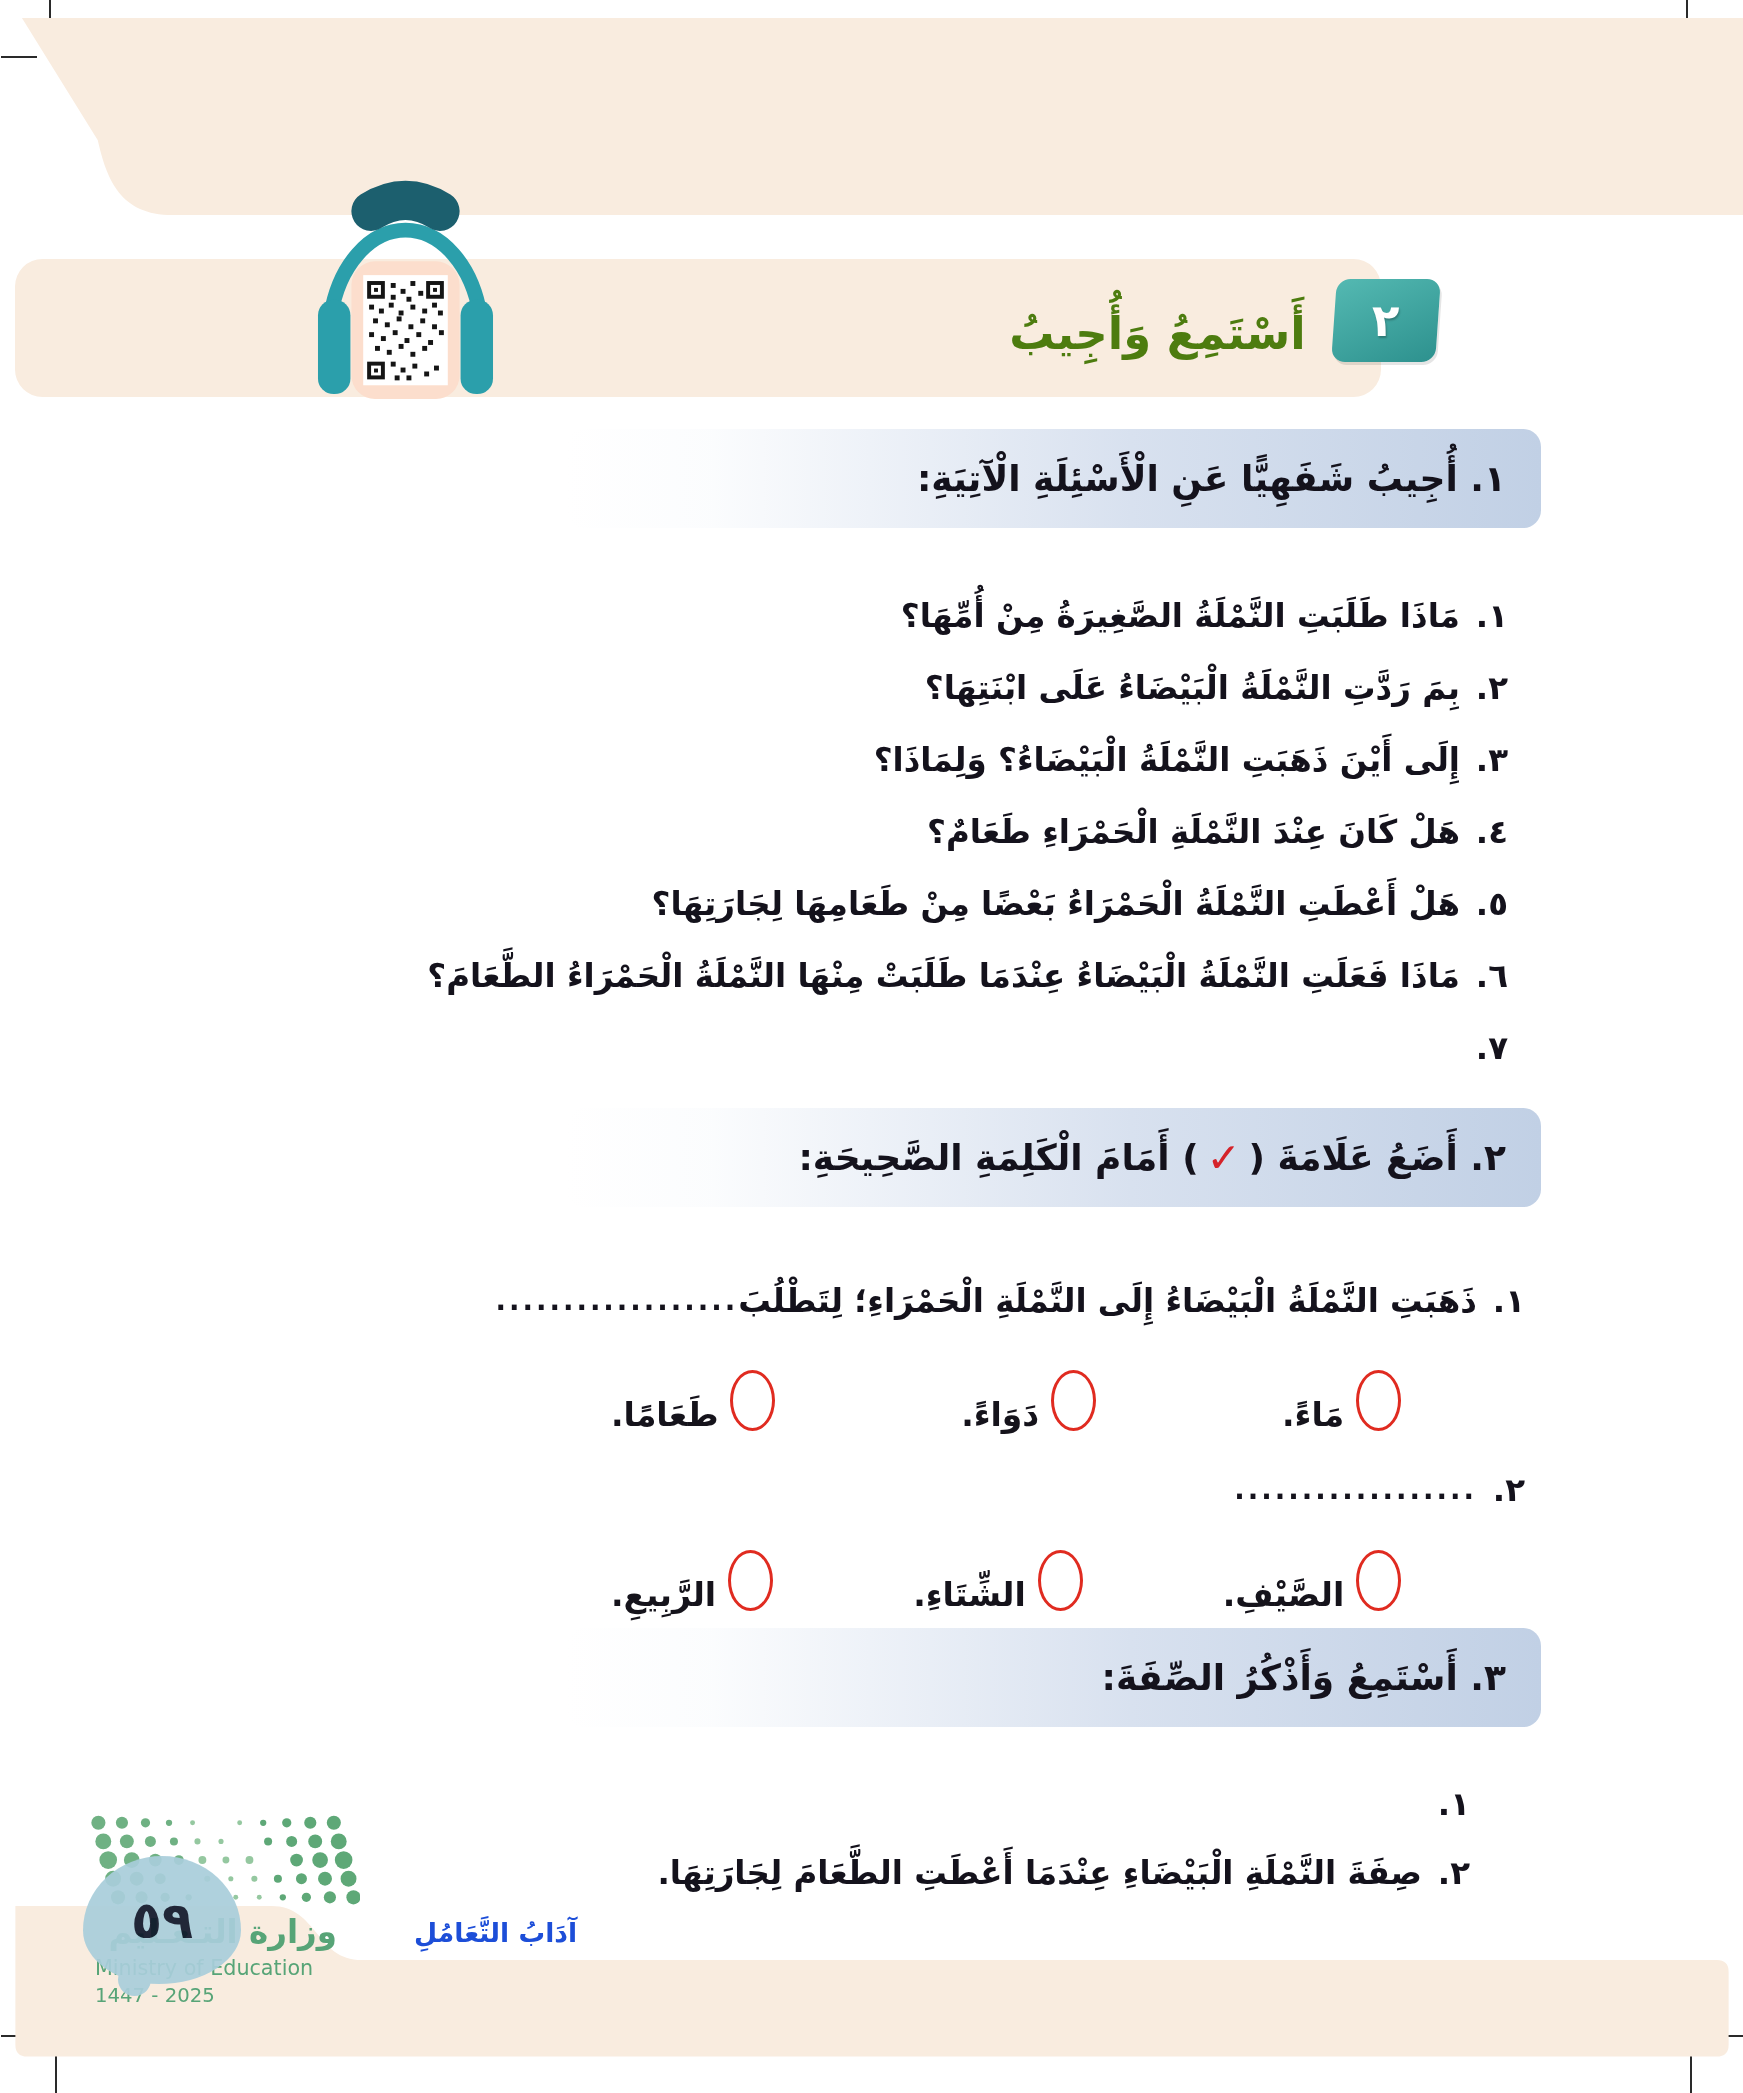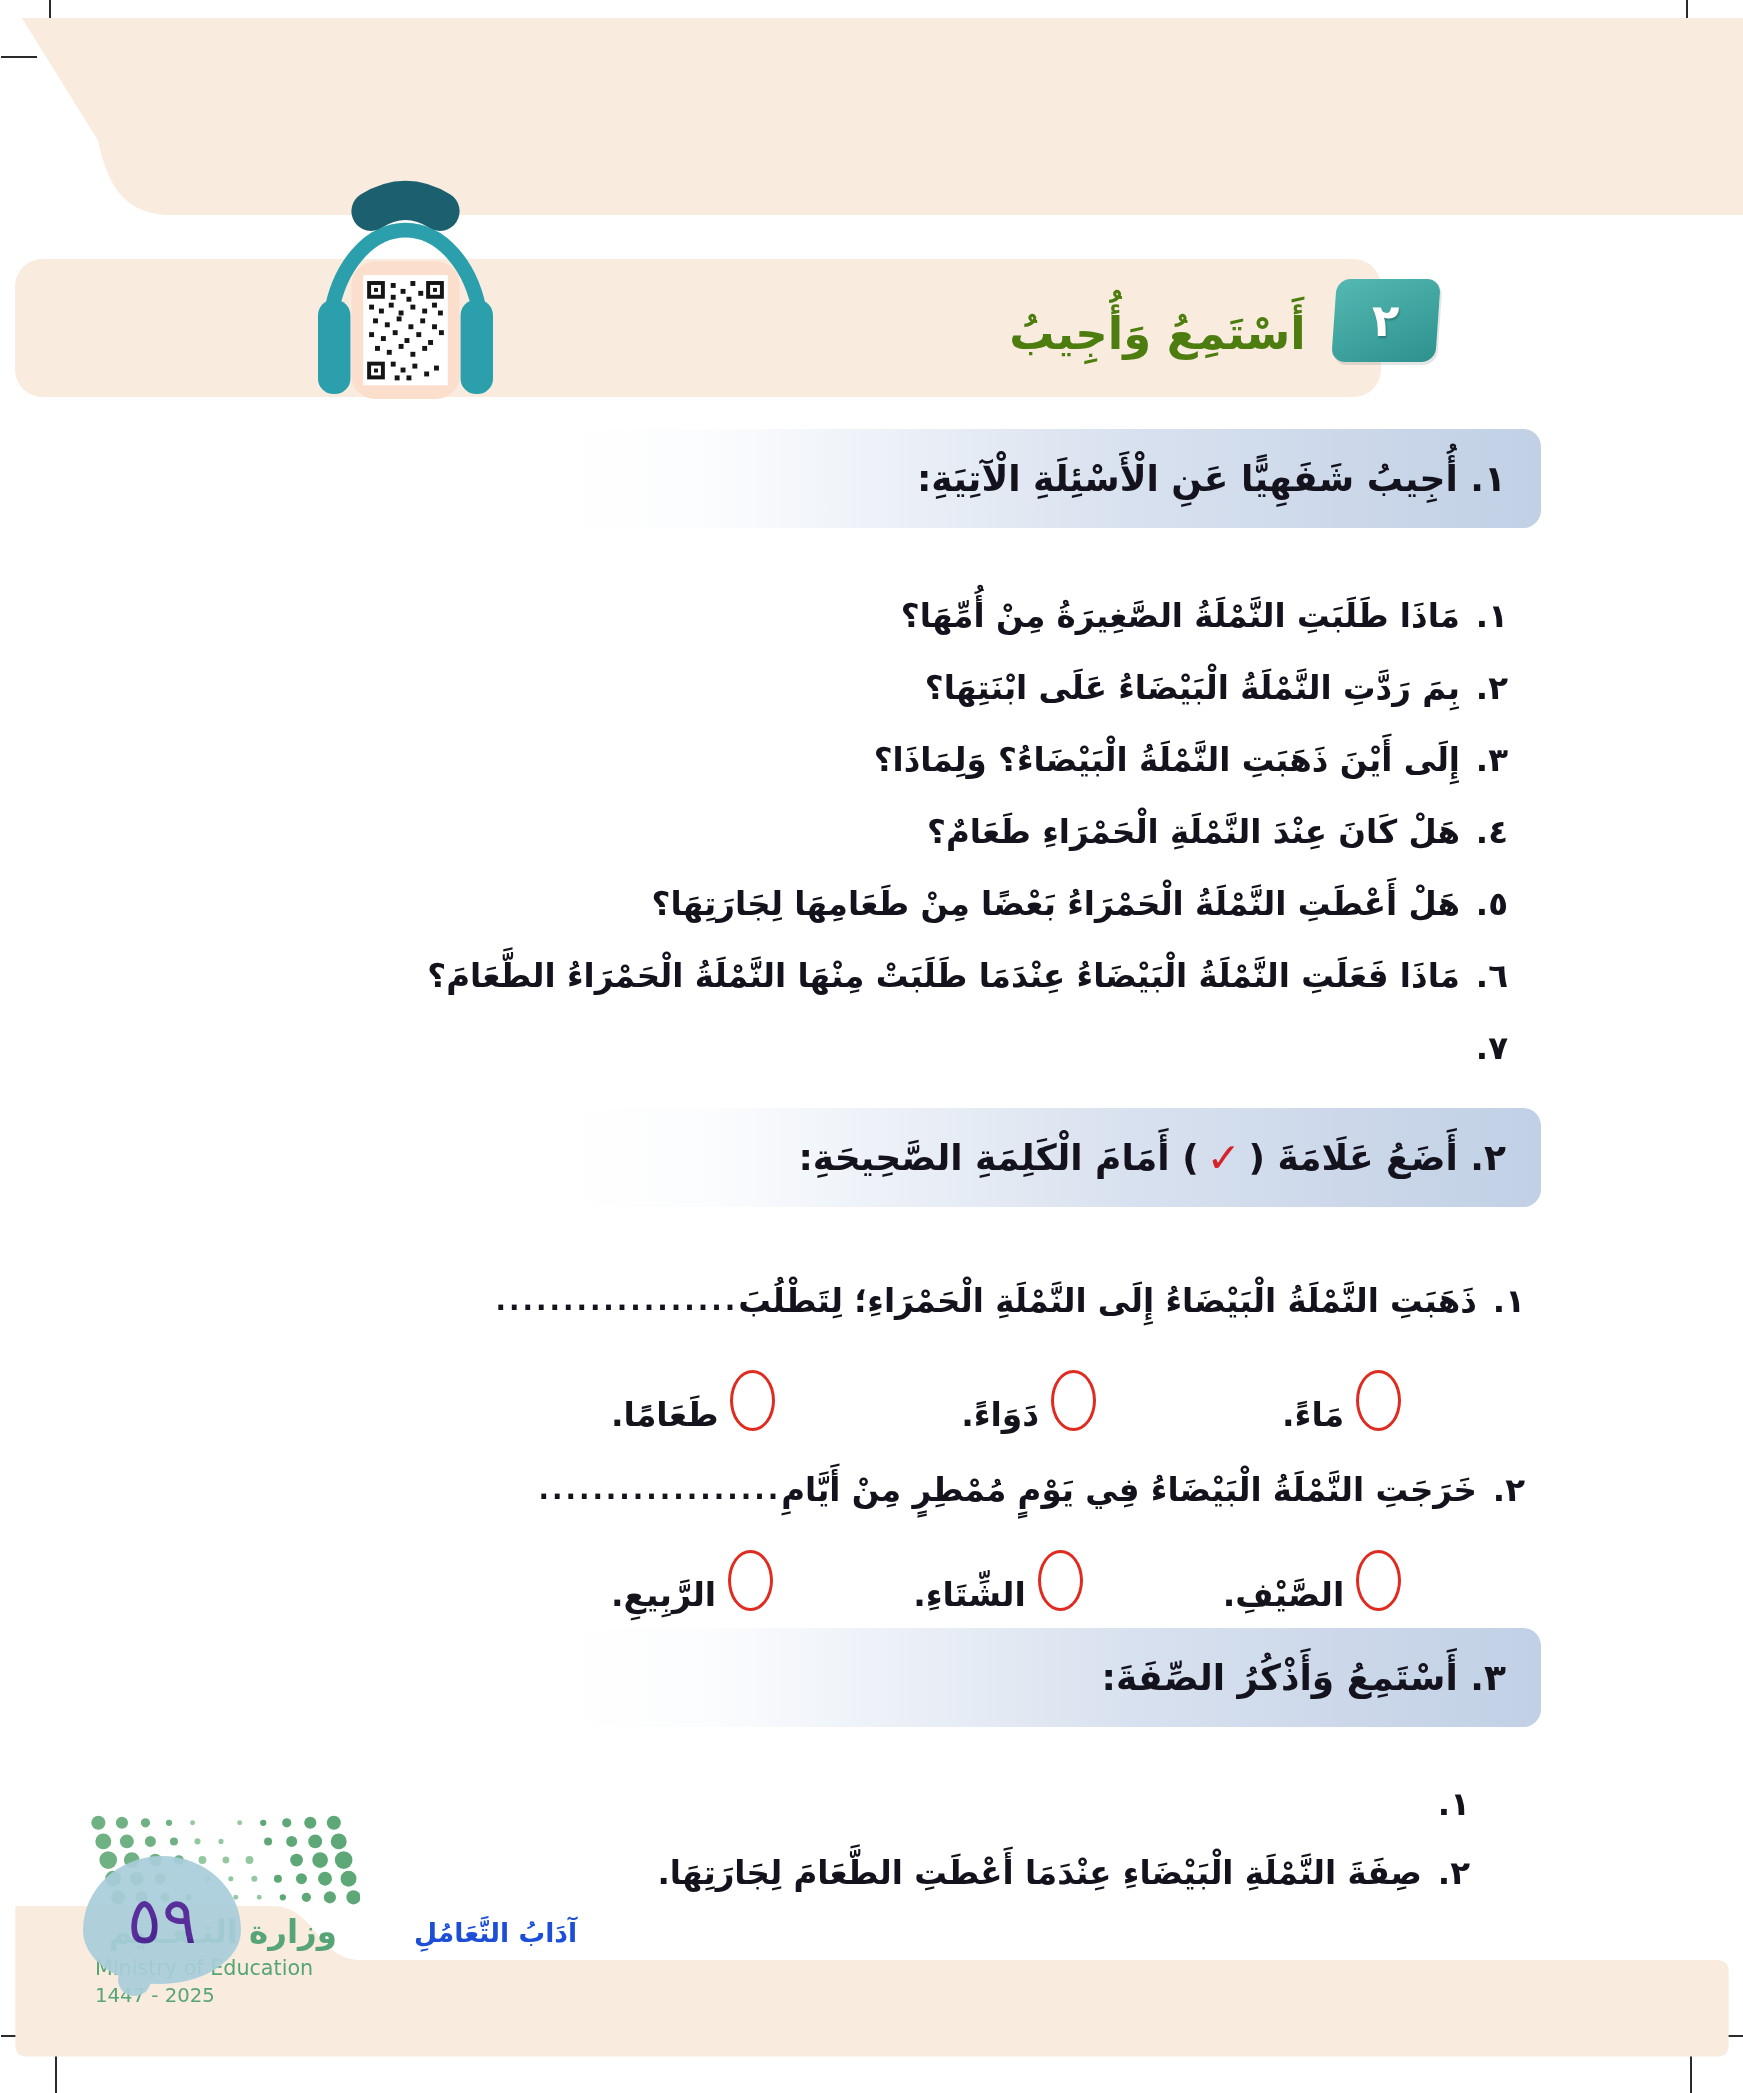--- a/index.html
+++ b/index.html
@@ -50,21 +50,21 @@
   .moe-ar{position:absolute;left:95px;top:1913px;width:242px;text-align:right;
       font-size:32.5px;font-weight:700;color:#57a477;direction:rtl;}
   .moe-en{position:absolute;left:95px;top:1956px;font-size:20.7px;color:#57a477;}
   .moe-years{position:absolute;left:95px;top:1984px;font-size:19.7px;color:#57a477;}
   .balloon{position:absolute;left:83px;top:1856px;width:158px;height:128px;
       background:#a9cedb;opacity:.92;
       border-radius:50% 50% 52% 48% / 58% 58% 42% 42%;
       display:flex;align-items:center;justify-content:center;}
   .balloon::after{content:"";position:absolute;left:35px;bottom:-11.8px;width:33px;height:33px;
       background:#a9cedb;border-radius:0 50% 50% 50%;transform:rotate(45deg);}
-  .balloon span{color:#4c1d95;font-size:65px;font-weight:400;position:relative;z-index:2;}
+  .balloon span{color:#0f172a;font-size:51px;font-weight:700;position:relative;z-index:2;}
 </style>
 </head>
 <body>
 
 <div class="mark" style="left:49px;top:0;width:2px;height:42px"></div>
 <div class="mark" style="left:0;top:56px;width:37px;height:2px"></div>
 <div class="mark" style="left:1686px;top:0;width:2px;height:42px"></div>
 <div class="mark" style="left:1706px;top:56px;width:37px;height:2px"></div>
 <div class="mark" style="left:0;top:2035px;width:37px;height:2px"></div>
 <div class="mark" style="left:55px;top:2049px;width:2px;height:44px"></div>
@@ -201,21 +201,20 @@
     <span class="word">دَوَاءً.</span>
   </div>
   <div class="opt">
     <span class="circle"></span>
     <span class="word">طَعَامًا.</span>
   </div>
 </div>
 
 <div class="row item-row" style="top:1455px">
   <span class="num">٢.</span>
-  <span>خَرَجَتِ النَّمْلَةُ الْبَيْضَاءُ فِي يَوْمٍ مُمْطِرٍ مِنْ أَيَّامِ</span>
   <span class="dots">..................</span>
 </div>
 <div class="opt-row" style="top:1551px">
   <div class="opt">
     <span class="circle"></span>
     <span class="word">الصَّيْفِ.</span>
   </div>
   <div class="opt">
     <span class="circle"></span>
     <span class="word">الشِّتَاءِ.</span>

